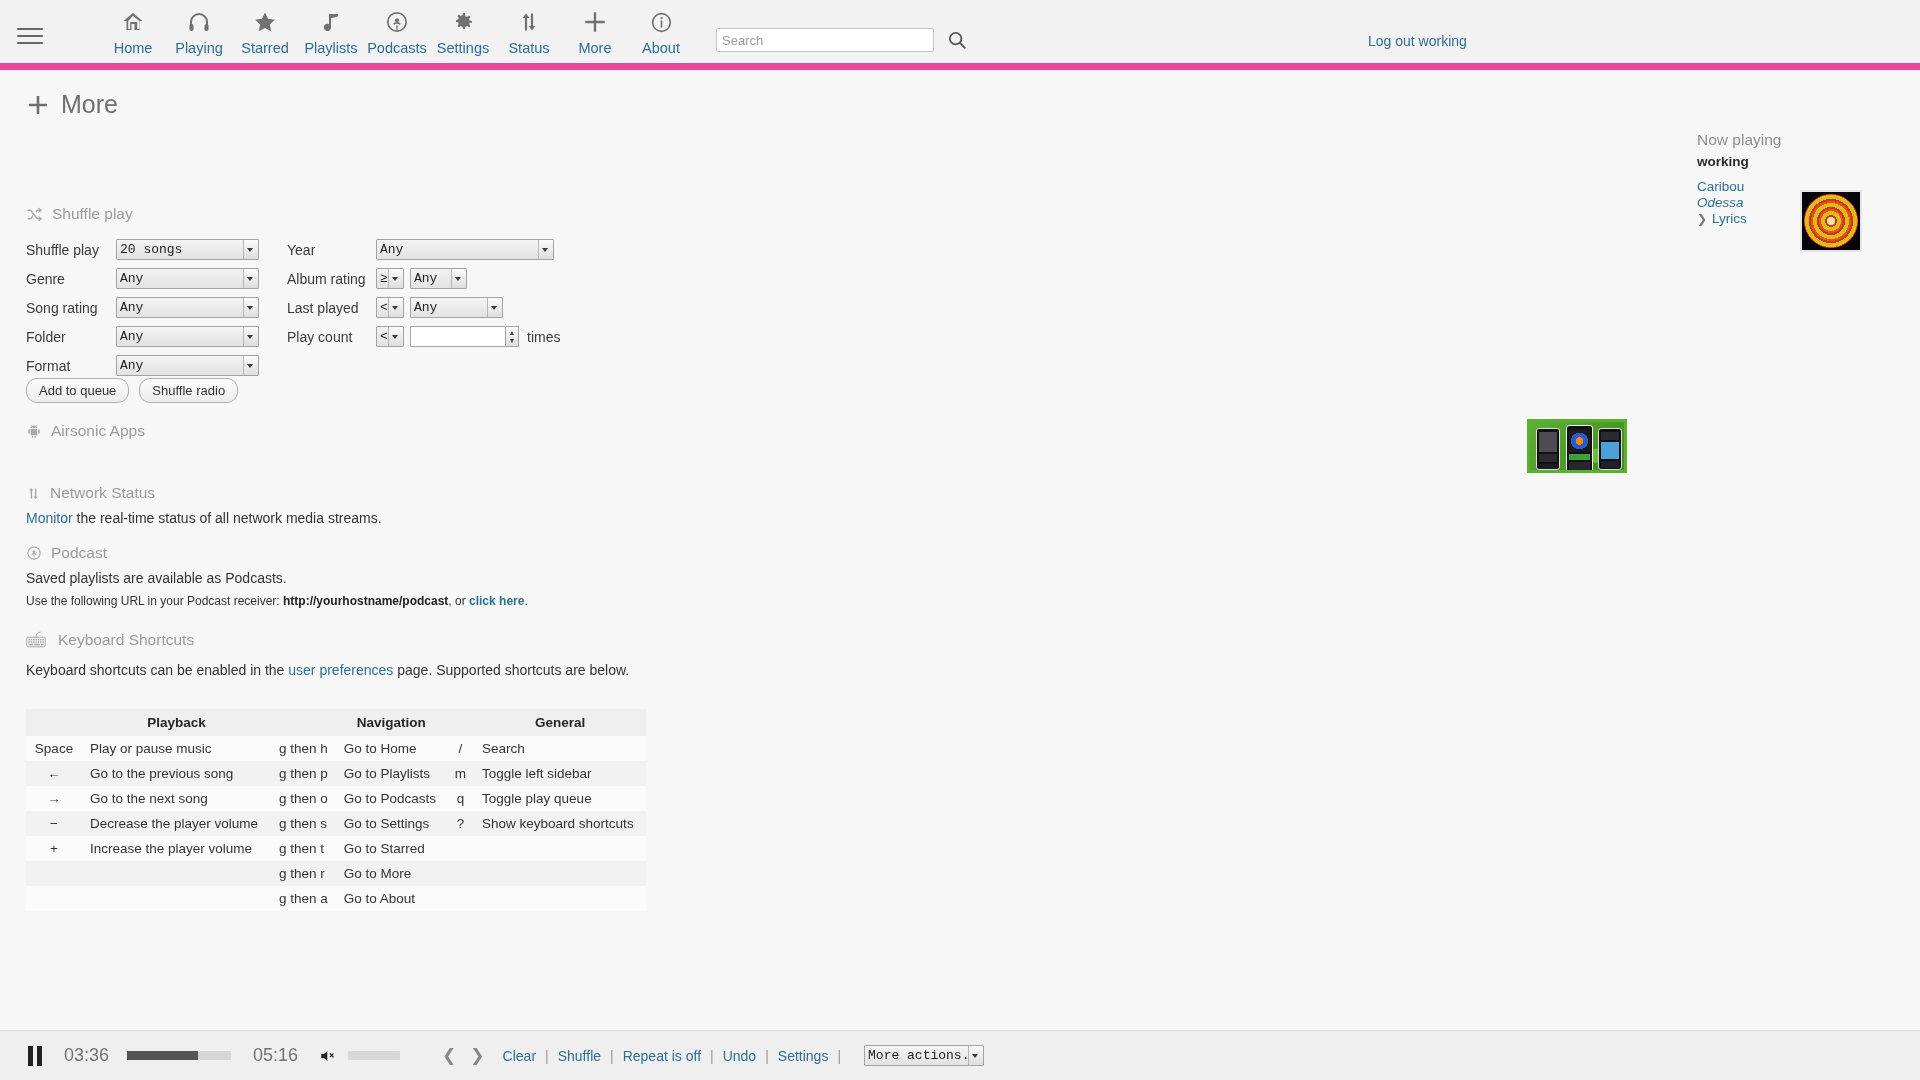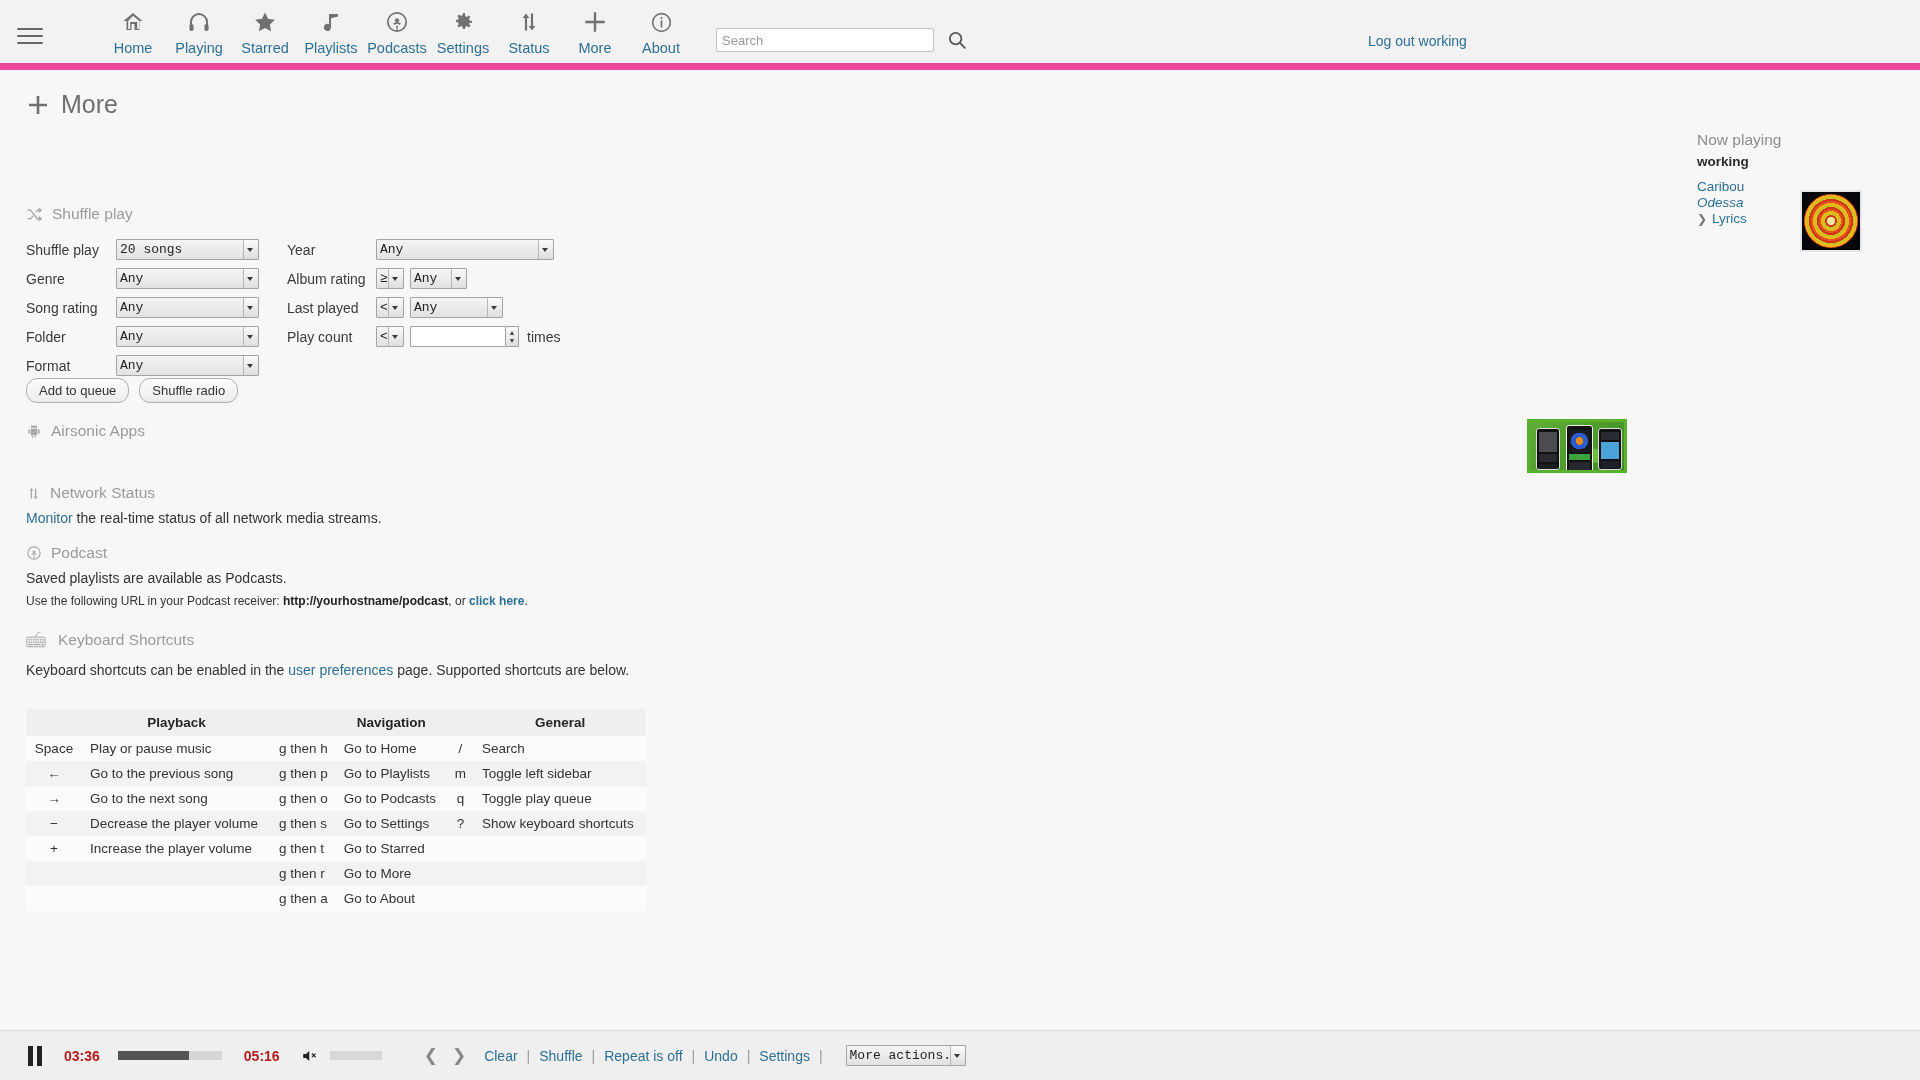--- a/index.html
+++ b/index.html
@@ -261,21 +261,21 @@
   
   .player {
     position: absolute; left: 0; top: 1030px;
     width: 1920px; height: 50px;
     background: #efefef;
     border-top: 1px solid #e0e0e0;
     display: flex; align-items: center;
   }
   .p-pause { margin-left: 28px; display: flex; gap: 4px; cursor: pointer; }
   .p-pause i { display: block; width: 5px; height: 20px; background: #222; }
-  .p-time { margin-left: 22px; font-size: 14px; font-weight: bold; color: #b91c1c; }
+  .p-time { margin-left: 22px; font-size: 18px; font-weight: normal; color: #737373; }
   .p-seek {
     margin-left: 18px; width: 104px; height: 9px;
     background: #d6d6d6; border-radius: 1px; position: relative; cursor: pointer;
   }
   .p-seek > i { position: absolute; left:0; top:0; height: 9px; background: #555; display:block; }
   .p-vol-icon { margin-left: 20px; display: flex; align-items: center; cursor: pointer; color: #222; }
   .p-vol {
     margin-left: 10px; width: 52px; height: 9px;
     background: #d8d8d8; border-radius: 1px; cursor: pointer;
   }

